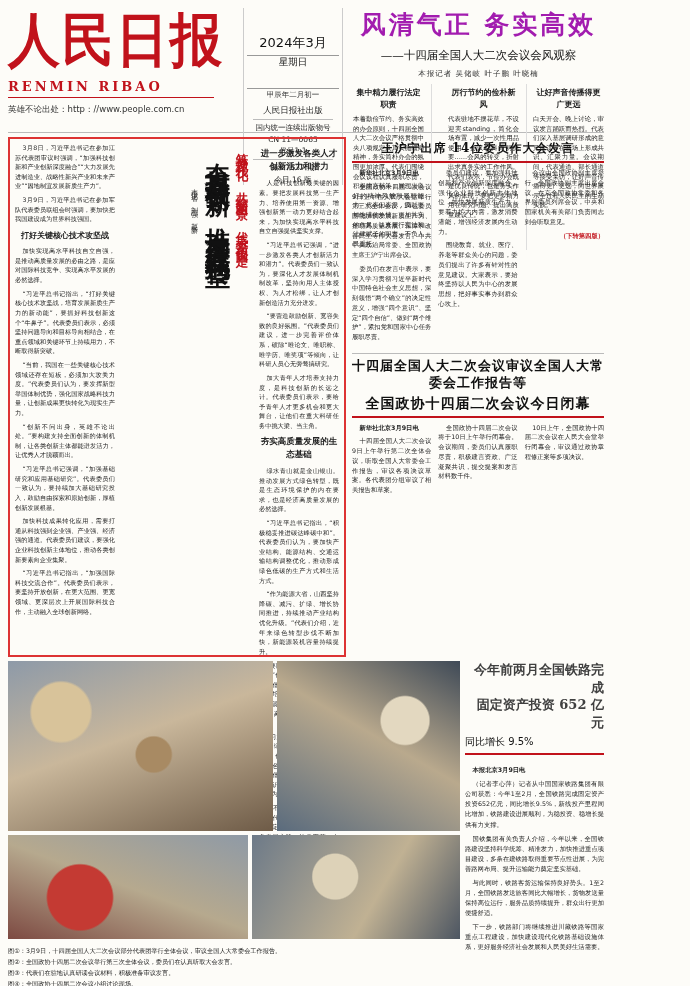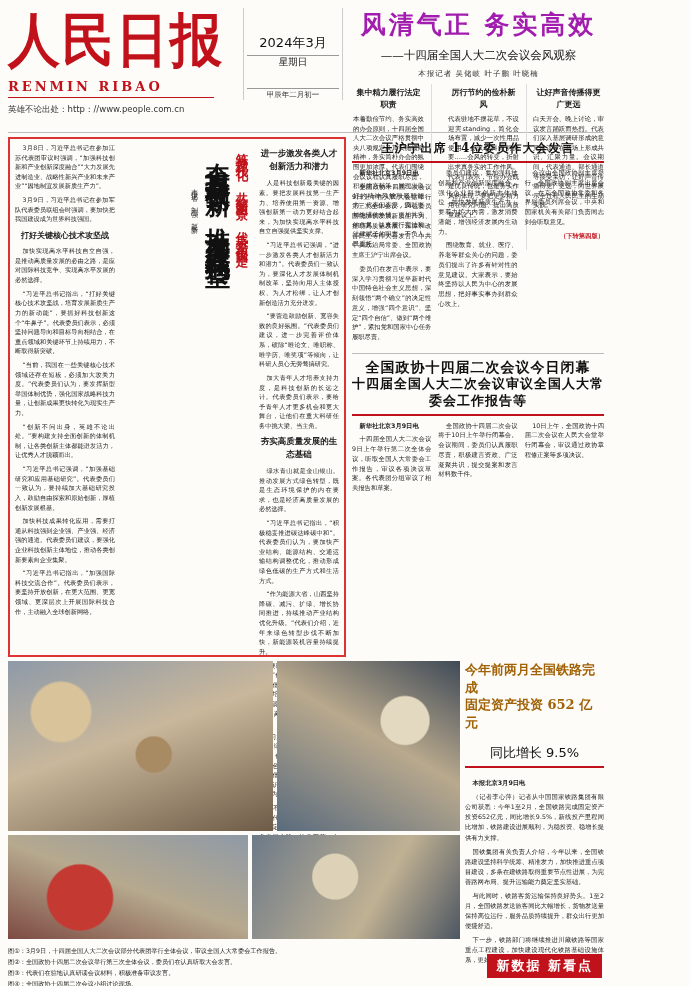--- a/index.html
+++ b/index.html
@@ -101,24 +101,24 @@
   .mini-h{font-weight:bold;font-size:8px;text-align:center;margin:3px 0 4px;text-indent:0 !important;}
 
   
   .photos{display:flex;margin-top:4px;height:300px;gap:5px;}
   .photo-left{width:452px;flex:0 0 452px;display:flex;flex-direction:column;gap:4px;}
   .prow{display:flex;gap:4px;}
   .ph{position:relative;overflow:hidden;background:#777;}
   .photo-right{flex:1;display:flex;flex-direction:column;}
 
   .news-head{
-    text-align:left;font-family:"DejaVu Serif","Liberation Serif",serif;font-weight:bold;
-    font-size:13px;line-height:1.35;color:#a16207;
-  }
-  .news-sub{text-align:center;font-size:13px;margin-top:13px;}
+    text-align:right;font-family:"DejaVu Serif","Liberation Serif",serif;font-weight:bold;
+    font-size:13px;line-height:1.35;color:#404040;
+  }
+  .news-sub{text-align:left;font-size:10px;margin-top:4px;}
   .news-body{font-size:6.3px;line-height:1.6;text-align:justify;margin-top:5px;color:#222;}
   .news-body p{margin:0 0 4px;text-indent:1.2em;}
 
   .photo-caption{font-size:6.2px;line-height:1.6;color:#222;margin-top:3px;}
   .photo-caption .cline{margin-bottom:1px;}
   .footer-badge{
     position:absolute;right:10px;bottom:8px;background:#c1121b;color:#fff;
     font-family:"DejaVu Serif","Liberation Serif",serif;font-weight:bold;
     font-size:13px;padding:3px 9px;letter-spacing:2px;
   }
@@ -149,20 +149,30 @@
       <div class="logo-title">人民日报</div>
       <div class="logo-pinyin">RENMIN  RIBAO</div>
       <div class="logo-rule"></div>
       <div class="logo-url">英雄不论出处：http：//www.people.com.cn</div>
     </div>
 
     <div class="date-block">
       <div class="date-ym">2024年3月</div>
       <div class="date-week">星期日</div>
       <div class="date-lunar">甲辰年二月初一</div>
+      <div class="pub-info">
+        <div class="pi-1">人民日报社出版</div>
+        <div class="pi-line"></div>
+        <div>国内统一连续出版物号</div>
+        <div>CN 11—0065</div>
+        <div>代号1-1</div>
+        <div class="pi-line"></div>
+        <div>第 27637 期</div>
+        <div>今日 16 版</div>
+      </div>
     </div>
 
     <div class="head-right">
       <div class="head-head">风清气正   务实高效</div>
       <div class="head-sub">——十四届全国人大二次会议会风观察</div>
       <div class="head-byline">本报记者  吴储岐  叶子鹏  叶晓楠</div>
       <div class="head-cols">
         <div class="hc">
           <div class="mini-h">集中精力履行法定职责</div>
           <div>本着勤俭节约、务实高效的办会原则，十四届全国人大二次会议严格贯彻中央八项规定及其实施细则精神，务实简朴办会的氛围更加浓厚。代表们围绕会议议程认真履职尽责，积极建言献策，展现出良好的精神风貌和履职能力。代表们表示，要以更加饱满的热情、更加扎实的作风，认真履行宪法和法律赋予的职责，不负人民重托。</div>
@@ -240,22 +250,22 @@
           <div class="rc">
             <p>会议由全国政协副主席举行。全国政协副主席出席会议。在京全国政协常委和各界别委员列席会议，中央和国家机关有关部门负责同志到会听取意见。</p>
             <p style="text-align:right;text-indent:0" class="cont-mark">（下转第四版）</p>
           </div>
         </div>
       </div>
 
       <div class="rule-thin"></div>
 
       <div class="rblock">
+        <div class="rhead1" style="font-size:13px">十四届全国人大二次会议审议全国人大常委会工作报告等</div>
         <div class="rhead1" style="font-size:14px;margin-top:2px">全国政协十四届二次会议今日闭幕</div>
-        <div class="rhead1" style="font-size:13px">十四届全国人大二次会议审议全国人大常委会工作报告等</div>
         <div class="rule-red"></div>
         <div class="rcols">
           <div class="rc">
             <p><span class="dateline">新华社北京3月9日电</span></p>
             <p>十四届全国人大二次会议9日上午举行第二次全体会议，听取全国人大常委会工作报告，审议各项决议草案。各代表团分组审议了相关报告和草案。</p>
           </div>
           <div class="rc">
             <p>全国政协十四届二次会议将于10日上午举行闭幕会。会议期间，委员们认真履职尽责，积极建言资政、广泛凝聚共识，提交提案和发言材料数千件。</p>
           </div>
           <div class="rc">
@@ -296,15 +306,14 @@
       <div class="news-body">
         <p><span class="dateline">本报北京3月9日电</span></p>
         <p>（记者李心萍）记者从中国国家铁路集团有限公司获悉：今年1至2月，全国铁路完成固定资产投资652亿元，同比增长9.5%，新线投产里程同比增加，铁路建设进展顺利，为稳投资、稳增长提供有力支撑。</p>
         <p>国铁集团有关负责人介绍，今年以来，全国铁路建设坚持科学统筹、精准发力，加快推进重点项目建设，多条在建铁路取得重要节点性进展，为完善路网布局、提升运输能力奠定坚实基础。</p>
         <p>与此同时，铁路客货运输保持良好势头。1至2月，全国铁路发送旅客同比大幅增长，货物发送量保持高位运行，服务品质持续提升，群众出行更加便捷舒适。</p>
         <p>下一步，铁路部门将继续推进川藏铁路等国家重点工程建设，加快建设现代化铁路基础设施体系，更好服务经济社会发展和人民美好生活需要。</p>
       </div>
     </div>
   </div>
 
-  <div class="footer-badge">新数据  新看点</div>
 
 </div>
 
 </body></html>

